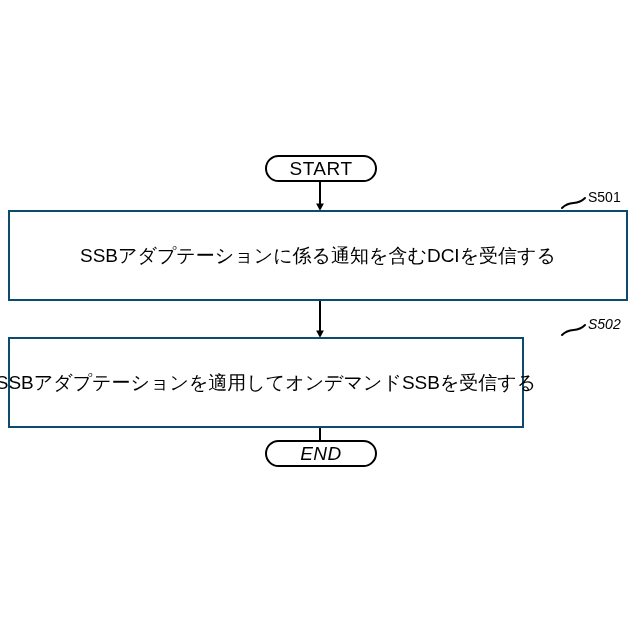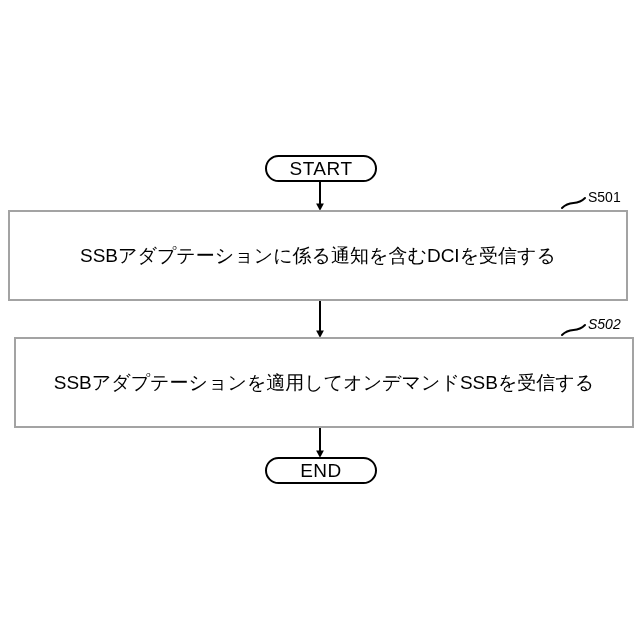--- a/index.html
+++ b/index.html
@@ -39,41 +39,41 @@
     justify-content: center;
   }
   .terminator .term-label {
     font-size: 19px;
     letter-spacing: 0.5px;
     line-height: 1;
     color: #000000;
     white-space: nowrap;
   }
   #start-terminator { left: 265px; top: 155px; width: 112px; height: 27px; }
-  #end-terminator   { left: 265px; top: 457px; width: 112px; height: 27px; }
+  #end-terminator   { left: 265px; top: 440px; width: 112px; height: 27px; font-style: italic; }
 
   
   .process-box {
     position: absolute;
     box-sizing: border-box;
-    border: 2px solid #a3a3a3;
+    border: 2px solid #0c4a6e;
     background: #ffffff;
     display: flex;
     align-items: center;
     justify-content: center;
   }
   .process-box .box-text {
     font-size: 19px;
     line-height: 1.25;
     color: #000000;
     text-align: center;
     white-space: nowrap;
   }
   #process-box-s501 { left: 8px; top: 210px; width: 620px; height: 91px; }
-  #process-box-s502 { left: 14px; top: 337px; width: 620px; height: 91px; }
+  #process-box-s502 { left: 8px; top: 337px; width: 516px; height: 91px; }
 
   
   .step-label {
     position: absolute;
     font-size: 14px;
     line-height: 1;
     color: #000000;
     white-space: nowrap;
   }
   #step-label-s501 { left: 588px; top: 190px; }

